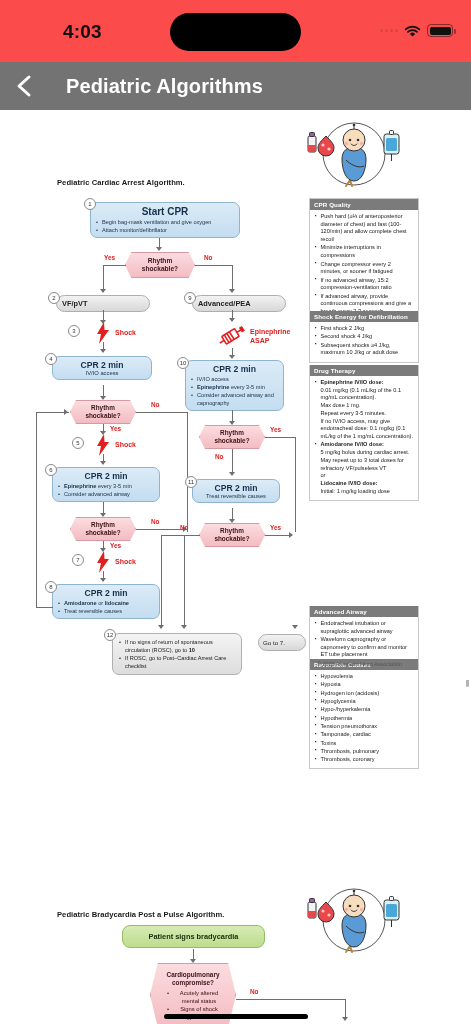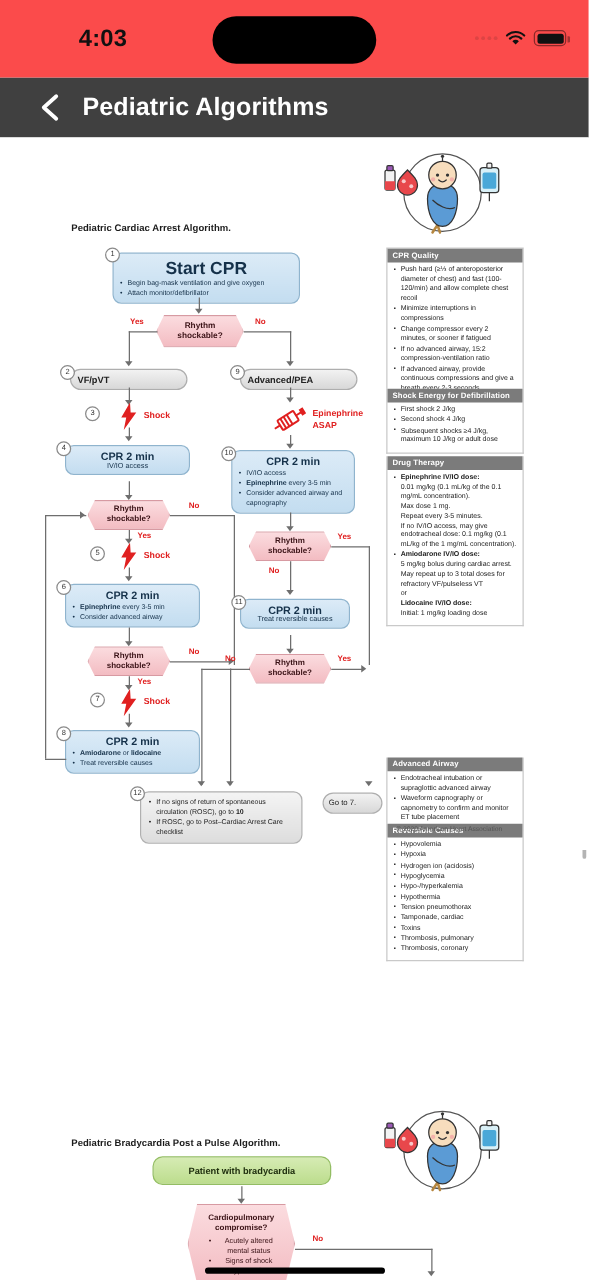--- a/index.html
+++ b/index.html
@@ -35,22 +35,22 @@
     border-radius:4px; position:relative; padding:1.5px;
   }
   .battery i{ display:block; width:100%; height:100%; background:#111; border-radius:2px;}
   .battery:after{
     content:""; position:absolute; right:-3.5px; top:4px;
     width:2px; height:5px; background:rgba(0,0,0,.35); border-radius:0 1px 1px 0;
   }
 
   
   .navbar{
-    height:48px; background:#404040; display:flex; align-items:center;
-    padding-left:28px; gap:12px;
+    height:48px; background:#737373; display:flex; align-items:center;
+    padding-left:12px; gap:28px;
   }
   .back-chevron{
     width:26px; height:26px; display:flex; align-items:center; justify-content:center;
     cursor:pointer; flex:0 0 auto;
   }
   .nav-title{
     font-size:20px; font-weight:bold; color:#fff; letter-spacing:.1px;
   }
 
   
@@ -228,21 +228,21 @@
         <circle cx="63.5" cy="29.5" r="1.7" fill="#f3a6a6" opacity=".8"></circle>
         <path d="M56 15v-3" stroke="#333" stroke-width="1"></path>
           <circle cx="56" cy="11" r="1.3" fill="#333"></circle>
       </svg>
     </div>
 
     <div class="algo-title" style="position:absolute; left:57px; top:68px;">Pediatric Cardiac Arrest Algorithm.</div>
 
     <div class="stepnum" style="left:84px; top:88px;">1</div>
     <div class="node box-blue" style="left:90px; top:92px; width:150px;">
-      <span class="node-title" style="font-size:14px;">Start CPR</span>
+      <span class="node-title" style="font-size:10px;">Start CPR</span>
       <ul class="bul" style="font-size:5.6px; line-height:1.45; margin-top:1px;">
         <li>Begin bag-mask ventilation and give oxygen</li>
         <li>Attach monitor/defibrillator</li>
       </ul>
     </div>
 
     <div class="ln lnv" style="left:159px; top:128px; height:11px;"></div>
     <div class="arrow" style="left:156px; top:137px;"></div>
 
     <div class="node hex" style="left:125px; top:142px; width:70px; height:26px;">
@@ -543,21 +543,21 @@
         <circle cx="48.5" cy="29.5" r="1.7" fill="#f3a6a6" opacity=".8"></circle>
         <circle cx="63.5" cy="29.5" r="1.7" fill="#f3a6a6" opacity=".8"></circle>
         <path d="M56 15v-3" stroke="#333" stroke-width="1"></path>
           <circle cx="56" cy="11" r="1.3" fill="#333"></circle>
       </svg>
     </div>
 
     <div class="algo-title" style="position:absolute; left:57px; top:140px;">Pediatric Bradycardia Post a Pulse Algorithm.</div>
 
     <div class="node box-green" style="left:122px; top:155px; width:143px; text-align:center; font-size:7.4px; font-weight:bold; padding:6px 6px;">
-      <span>Patient with bradycardia</span>
+      <span>Patient signs bradycardia</span>
     </div>
     <div class="ln lnv" style="left:193px; top:179px; height:12px;"></div>
     <div class="arrow" style="left:190px; top:189px;"></div>
 
     <div class="node hex" style="left:150px; top:193px; width:86px; height:64px; display:block; padding:5px 10px;">
       <div style="font-size:6.4px; font-weight:bold; text-align:center; line-height:1.25; margin-top:2px;">Cardiopulmonary<br>compromise?</div>
       <ul class="bul" style="font-size:5.8px; line-height:1.4; margin-top:2px; padding-left:6px;">
         <li>Acutely altered mental status</li>
         <li>Signs of shock</li>
         <li>Hypotension</li>

